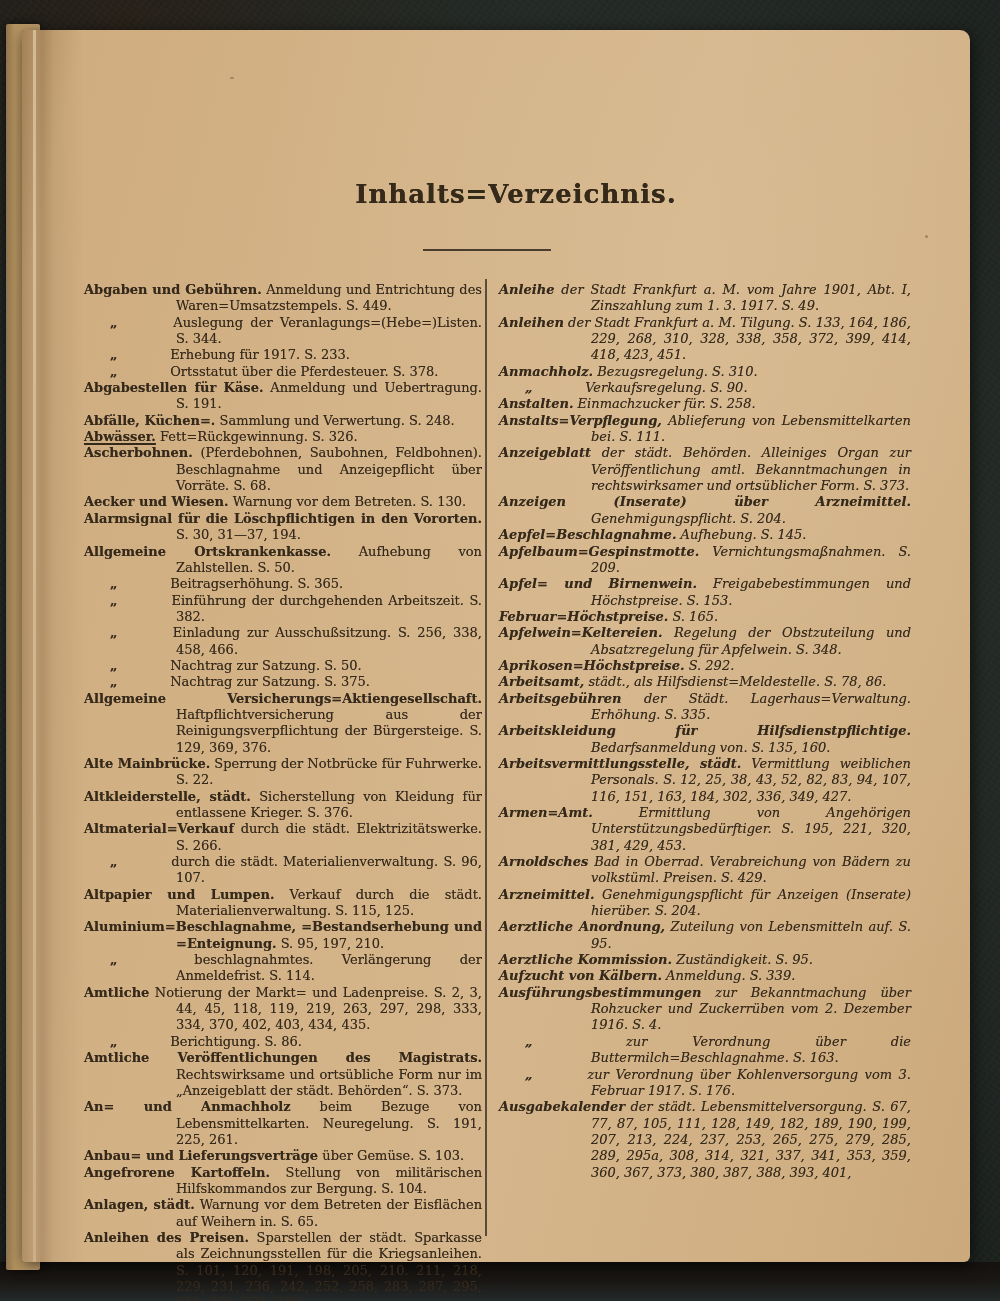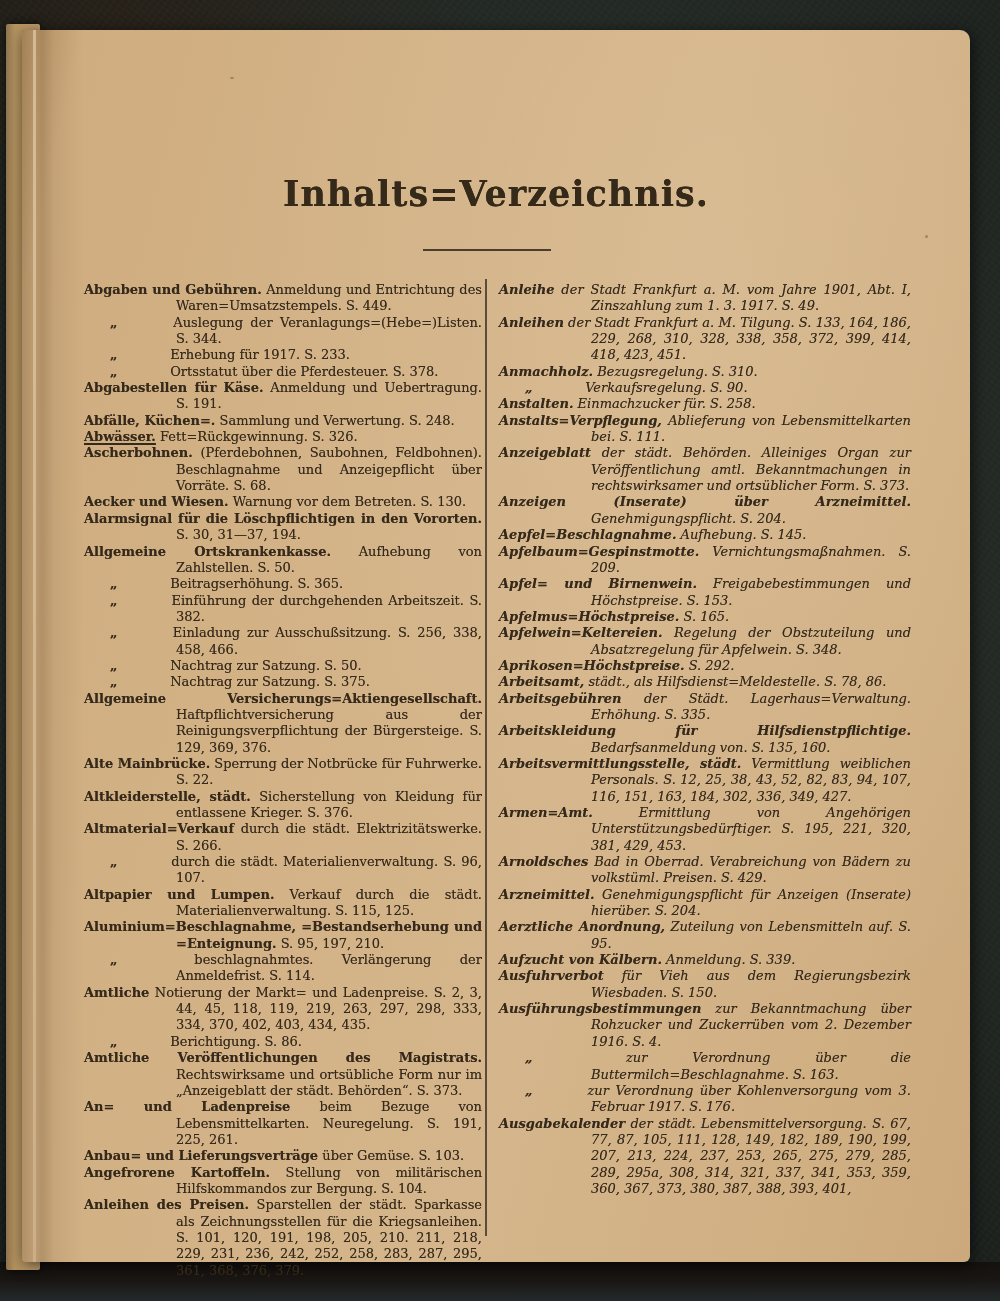--- a/index.html
+++ b/index.html
@@ -49,23 +49,24 @@
     background:
       linear-gradient(90deg, rgba(96,66,34,.30) 0px, rgba(96,66,34,.16) 12px, rgba(96,66,34,.28) 20px, rgba(96,66,34,.10) 32px, rgba(0,0,0,0) 62px);
   }
   .page::after{
     content:"";position:absolute;left:11px;top:0;width:3px;height:100%;pointer-events:none;
     background:linear-gradient(180deg, rgba(244,226,196,.5), rgba(244,226,196,.25));
   }
 
   .title{
     position:absolute;top:144px;left:0;width:100%;
-    text-align:center;font-size:35px;line-height:40px;font-weight:700;
+    text-align:center;font-size:26px;line-height:40px;font-weight:700;
     letter-spacing:1px;color:#35291a;
     text-shadow:0 0 .6px #35291a;
+    padding-left:20px;
   }
   .title-rule{
     position:absolute;top:219px;left:401px;width:128px;height:2px;
     background:#4b3d2e;
   }
   .divider{
     position:absolute;left:463px;top:249px;width:2px;height:957px;
     background:#44392b;opacity:.85;
   }
 
@@ -121,50 +122,51 @@
       <div class="entry"><span class="head">Alte Mainbrücke.</span> Sperrung der Notbrücke für Fuhrwerke.  S. 22.</div>
       <div class="entry"><span class="head">Altkleiderstelle, städt.</span> Sicherstellung von Kleidung für entlassene Krieger.  S. 376.</div>
       <div class="entry"><span class="head">Altmaterial=Verkauf</span> durch die städt. Elektrizitätswerke. S. 266.</div>
       <div class="entry sub"><span class="dq head">„</span> durch die städt. Materialienverwaltung.  S. 96, 107.</div>
       <div class="entry"><span class="head">Altpapier und Lumpen.</span> Verkauf durch die städt. Materialienverwaltung.  S. 115, 125.</div>
       <div class="entry"><span class="head">Aluminium=Beschlagnahme, =Bestandserhebung und =Enteignung.</span> S. 95, 197, 210.</div>
       <div class="entry sub"><span class="dq head">„</span> beschlagnahmtes. Verlängerung der Anmeldefrist.  S. 114.</div>
       <div class="entry"><span class="head">Amtliche</span> Notierung der Markt= und Ladenpreise.  S. 2, 3, 44, 45, 118, 119, 219, 263, 297, 298, 333, 334, 370, 402, 403, 434, 435.</div>
       <div class="entry sub"><span class="dq head">„</span> Berichtigung.  S. 86.</div>
       <div class="entry"><span class="head">Amtliche Veröffentlichungen des Magistrats.</span> Rechtswirksame und ortsübliche Form nur im „Anzeigeblatt der städt. Behörden“.  S. 373.</div>
-      <div class="entry"><span class="head">An= und Ladenpreise</span> beim Bezuge von Lebensmittelkarten. Neuregelung.  S. 191, 225, 261.</div>
+      <div class="entry"><span class="head">An= und Anmachholz</span> beim Bezuge von Lebensmittelkarten. Neuregelung.  S. 191, 225, 261.</div>
       <div class="entry"><span class="head">Anbau= und Lieferungsverträge</span> über Gemüse.  S. 103.</div>
       <div class="entry"><span class="head">Angefrorene Kartoffeln.</span> Stellung von militärischen Hilfskommandos zur Bergung.  S. 104.</div>
+      <div class="entry"><span class="head">Anlagen, städt.</span> Warnung vor dem Betreten der Eisflächen auf Weihern in.  S. 65.</div>
       <div class="entry"><span class="head">Anleihen des Preisen.</span> Sparstellen der städt. Sparkasse als Zeichnungsstellen für die Kriegsanleihen.  S. 101, 120, 191, 198, 205, 210. 211, 218, 229, 231, 236, 242, 252, 258, 283, 287, 295, 361, 368, 376, 379.</div>
     </div>
   <div class="col col-right">
       <div class="entry"><span class="head">Anleihe</span> der Stadt Frankfurt a. M. vom Jahre 1901, Abt. I, Zinszahlung zum 1. 3. 1917.  S. 49.</div>
       <div class="entry"><span class="head">Anleihen</span> der Stadt Frankfurt a. M.  Tilgung.  S. 133, 164, 186, 229, 268, 310, 328, 338, 358, 372, 399, 414, 418, 423, 451.</div>
       <div class="entry"><span class="head">Anmachholz.</span> Bezugsregelung.  S. 310.</div>
       <div class="entry sub"><span class="dq head">„</span> Verkaufsregelung.  S. 90.</div>
       <div class="entry"><span class="head">Anstalten.</span> Einmachzucker für.  S. 258.</div>
       <div class="entry"><span class="head">Anstalts=Verpflegung,</span> Ablieferung von Lebensmittelkarten bei.  S. 111.</div>
       <div class="entry"><span class="head">Anzeigeblatt</span> der städt. Behörden.  Alleiniges Organ zur Veröffentlichung amtl. Bekanntmachungen in rechtswirksamer und ortsüblicher Form. S. 373.</div>
       <div class="entry"><span class="head">Anzeigen (Inserate) über Arzneimittel.</span> Genehmigungspflicht.  S. 204.</div>
       <div class="entry"><span class="head">Aepfel=Beschlagnahme.</span> Aufhebung.  S. 145.</div>
       <div class="entry"><span class="head">Apfelbaum=Gespinstmotte.</span> Vernichtungsmaßnahmen. S. 209.</div>
       <div class="entry"><span class="head">Apfel= und Birnenwein.</span> Freigabebestimmungen und Höchstpreise.  S. 153.</div>
-      <div class="entry"><span class="head">Apfelmus=Höchstpreise.</span> S. 165.</div>
+      <div class="entry"><span class="head">Februar=Höchstpreise.</span> S. 165.</div>
       <div class="entry"><span class="head">Apfelwein=Keltereien.</span> Regelung der Obstzuteilung und Absatzregelung für Apfelwein.  S. 348.</div>
       <div class="entry"><span class="head">Aprikosen=Höchstpreise.</span> S. 292.</div>
       <div class="entry"><span class="head">Arbeitsamt,</span> städt., als Hilfsdienst=Meldestelle. S. 78, 86.</div>
       <div class="entry"><span class="head">Arbeitsgebühren</span> der Städt. Lagerhaus=Verwaltung. Erhöhung.  S. 335.</div>
       <div class="entry"><span class="head">Arbeitskleidung für Hilfsdienstpflichtige.</span> Bedarfsanmeldung von.  S. 135, 160.</div>
       <div class="entry"><span class="head">Arbeitsvermittlungsstelle, städt.</span> Vermittlung weiblichen Personals.  S. 12, 25, 38, 43, 52, 82, 83, 94, 107, 116, 151, 163, 184, 302, 336, 349, 427.</div>
       <div class="entry"><span class="head">Armen=Amt.</span> Ermittlung von Angehörigen Unterstützungsbedürftiger.  S. 195, 221, 320, 381, 429, 453.</div>
       <div class="entry"><span class="head">Arnoldsches</span> Bad in Oberrad.  Verabreichung von Bädern zu volkstüml. Preisen.  S. 429.</div>
       <div class="entry"><span class="head">Arzneimittel.</span> Genehmigungspflicht für Anzeigen (Inserate) hierüber.  S. 204.</div>
       <div class="entry"><span class="head">Aerztliche Anordnung,</span> Zuteilung von Lebensmitteln auf.  S. 95.</div>
+      <div class="entry"><span class="head">Aerztliche Kommission.</span> Zuständigkeit.  S. 95.</div>
       <div class="entry"><span class="head">Aufzucht von Kälbern.</span> Anmeldung.  S. 339.</div>
-      <div class="entry"><span class="head">Ausfuhrverbot</span> für Vieh aus dem Regierungsbezirk Wiesbaden.  S. 150.</div>
       <div class="entry"><span class="head">Ausführungsbestimmungen</span> zur Bekanntmachung über Rohzucker und Zuckerrüben vom 2. Dezember 1916.  S. 4.</div>
       <div class="entry sub"><span class="dq head">„</span> zur Verordnung über die Buttermilch=Beschlagnahme.  S. 163.</div>
       <div class="entry sub"><span class="dq head">„</span> zur Verordnung über Kohlenversorgung vom 3. Februar 1917.  S. 176.</div>
       <div class="entry"><span class="head">Ausgabekalender</span> der städt. Lebensmittelversorgung. S. 67, 77, 87, 105, 111, 128, 149, 182, 189, 190, 199, 207, 213, 224, 237, 253, 265, 275, 279, 285, 289, 295a, 308, 314, 321, 337, 341, 353, 359, 360, 367, 373, 380, 387, 388, 393, 401,</div>
     </div>
 
   <div class="speck" style="left:208px;top:47px;width:4px;height:2px;"></div>
   <div class="speck" style="left:903px;top:205px;width:3px;height:3px;"></div>
   <div class="speck" style="left:795px;top:713px;width:3px;height:3px;"></div>
 </div>

